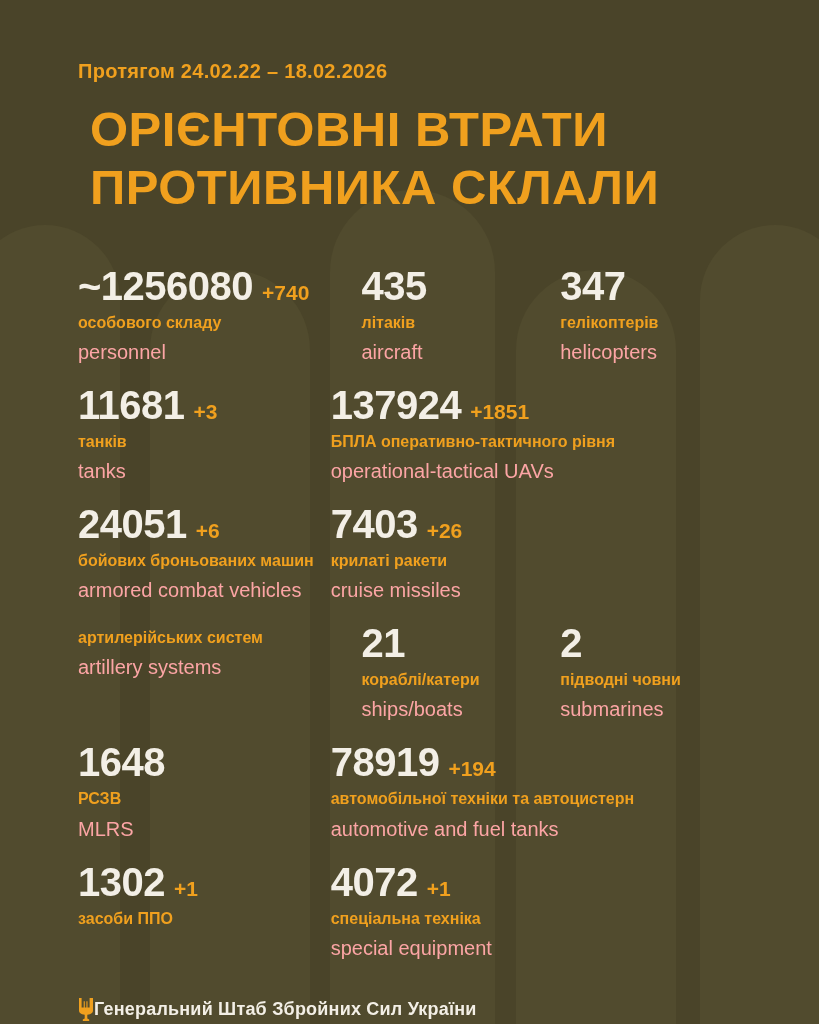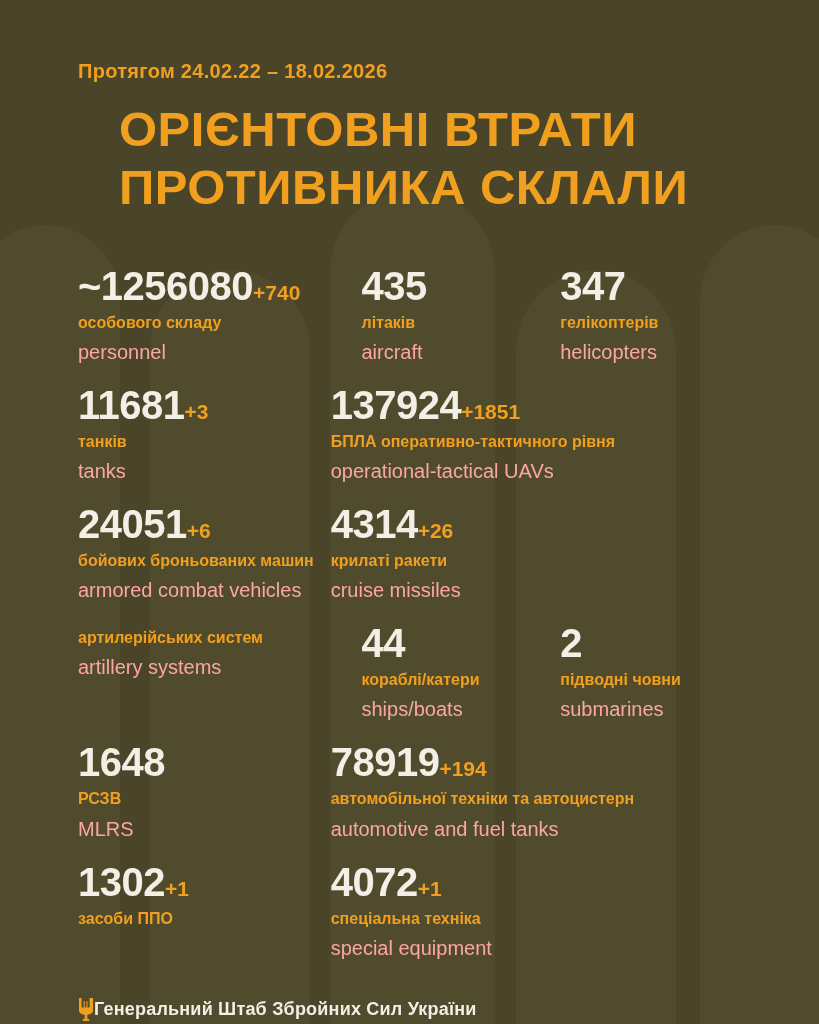--- a/index.html
+++ b/index.html
@@ -47,21 +47,21 @@
     letter-spacing: 0.3px;
     padding: 60px 0 0 78px;
   }
 
   .headline {
     color: #f0a01e;
     font-size: 49px;
     font-weight: bold;
     line-height: 1.18;
     letter-spacing: 0.5px;
-    padding: 18px 0 0 119px;
+    padding: 18px 0 0 90px;
     text-transform: uppercase;
   }
 
   .rows {
     margin-top: 48px;
     padding: 0 60px 0 78px;
   }
 
   .row {
     display: flex;
@@ -72,20 +72,21 @@
     padding-right: 10px;
   }
   .cell.w1 { width: 307px; }
   .cell.w2 { width: 215px; }
   .cell.w3 { width: 215px; }
   .cell.wide { width: 522px; }
 
   .numline {
     display: flex;
     align-items: baseline;
+    gap: 9px;
   }
   .num {
     color: #f3efe6;
     font-size: 40px;
     font-weight: bold;
     line-height: 1.05;
     letter-spacing: -0.5px;
   }
   .delta {
     color: #f0a01e;
@@ -190,35 +191,35 @@
         <div class="cell w1">
           <div class="numline">
             <span class="num">24051</span>
             <span class="delta">+6</span>
           </div>
           <div class="label-ua">бойових броньованих машин</div>
           <div class="label-en">armored combat vehicles</div>
         </div>
         <div class="cell wide">
           <div class="numline">
-            <span class="num">4314</span>
+            <span class="num">7403</span>
             <span class="delta">+26</span>
           </div>
           <div class="label-ua">крилаті ракети</div>
           <div class="label-en">cruise missiles</div>
         </div>
       </div>
       <div class="row">
         <div class="cell w1">
           <div class="label-ua">артилерійських систем</div>
           <div class="label-en">artillery systems</div>
         </div>
         <div class="cell w2">
           <div class="numline">
-            <span class="num">44</span>
+            <span class="num">21</span>
           </div>
           <div class="label-ua">кораблі/катери</div>
           <div class="label-en">ships/boats</div>
         </div>
         <div class="cell w3">
           <div class="numline">
             <span class="num">2</span>
           </div>
           <div class="label-ua">підводні човни</div>
           <div class="label-en">submarines</div>

